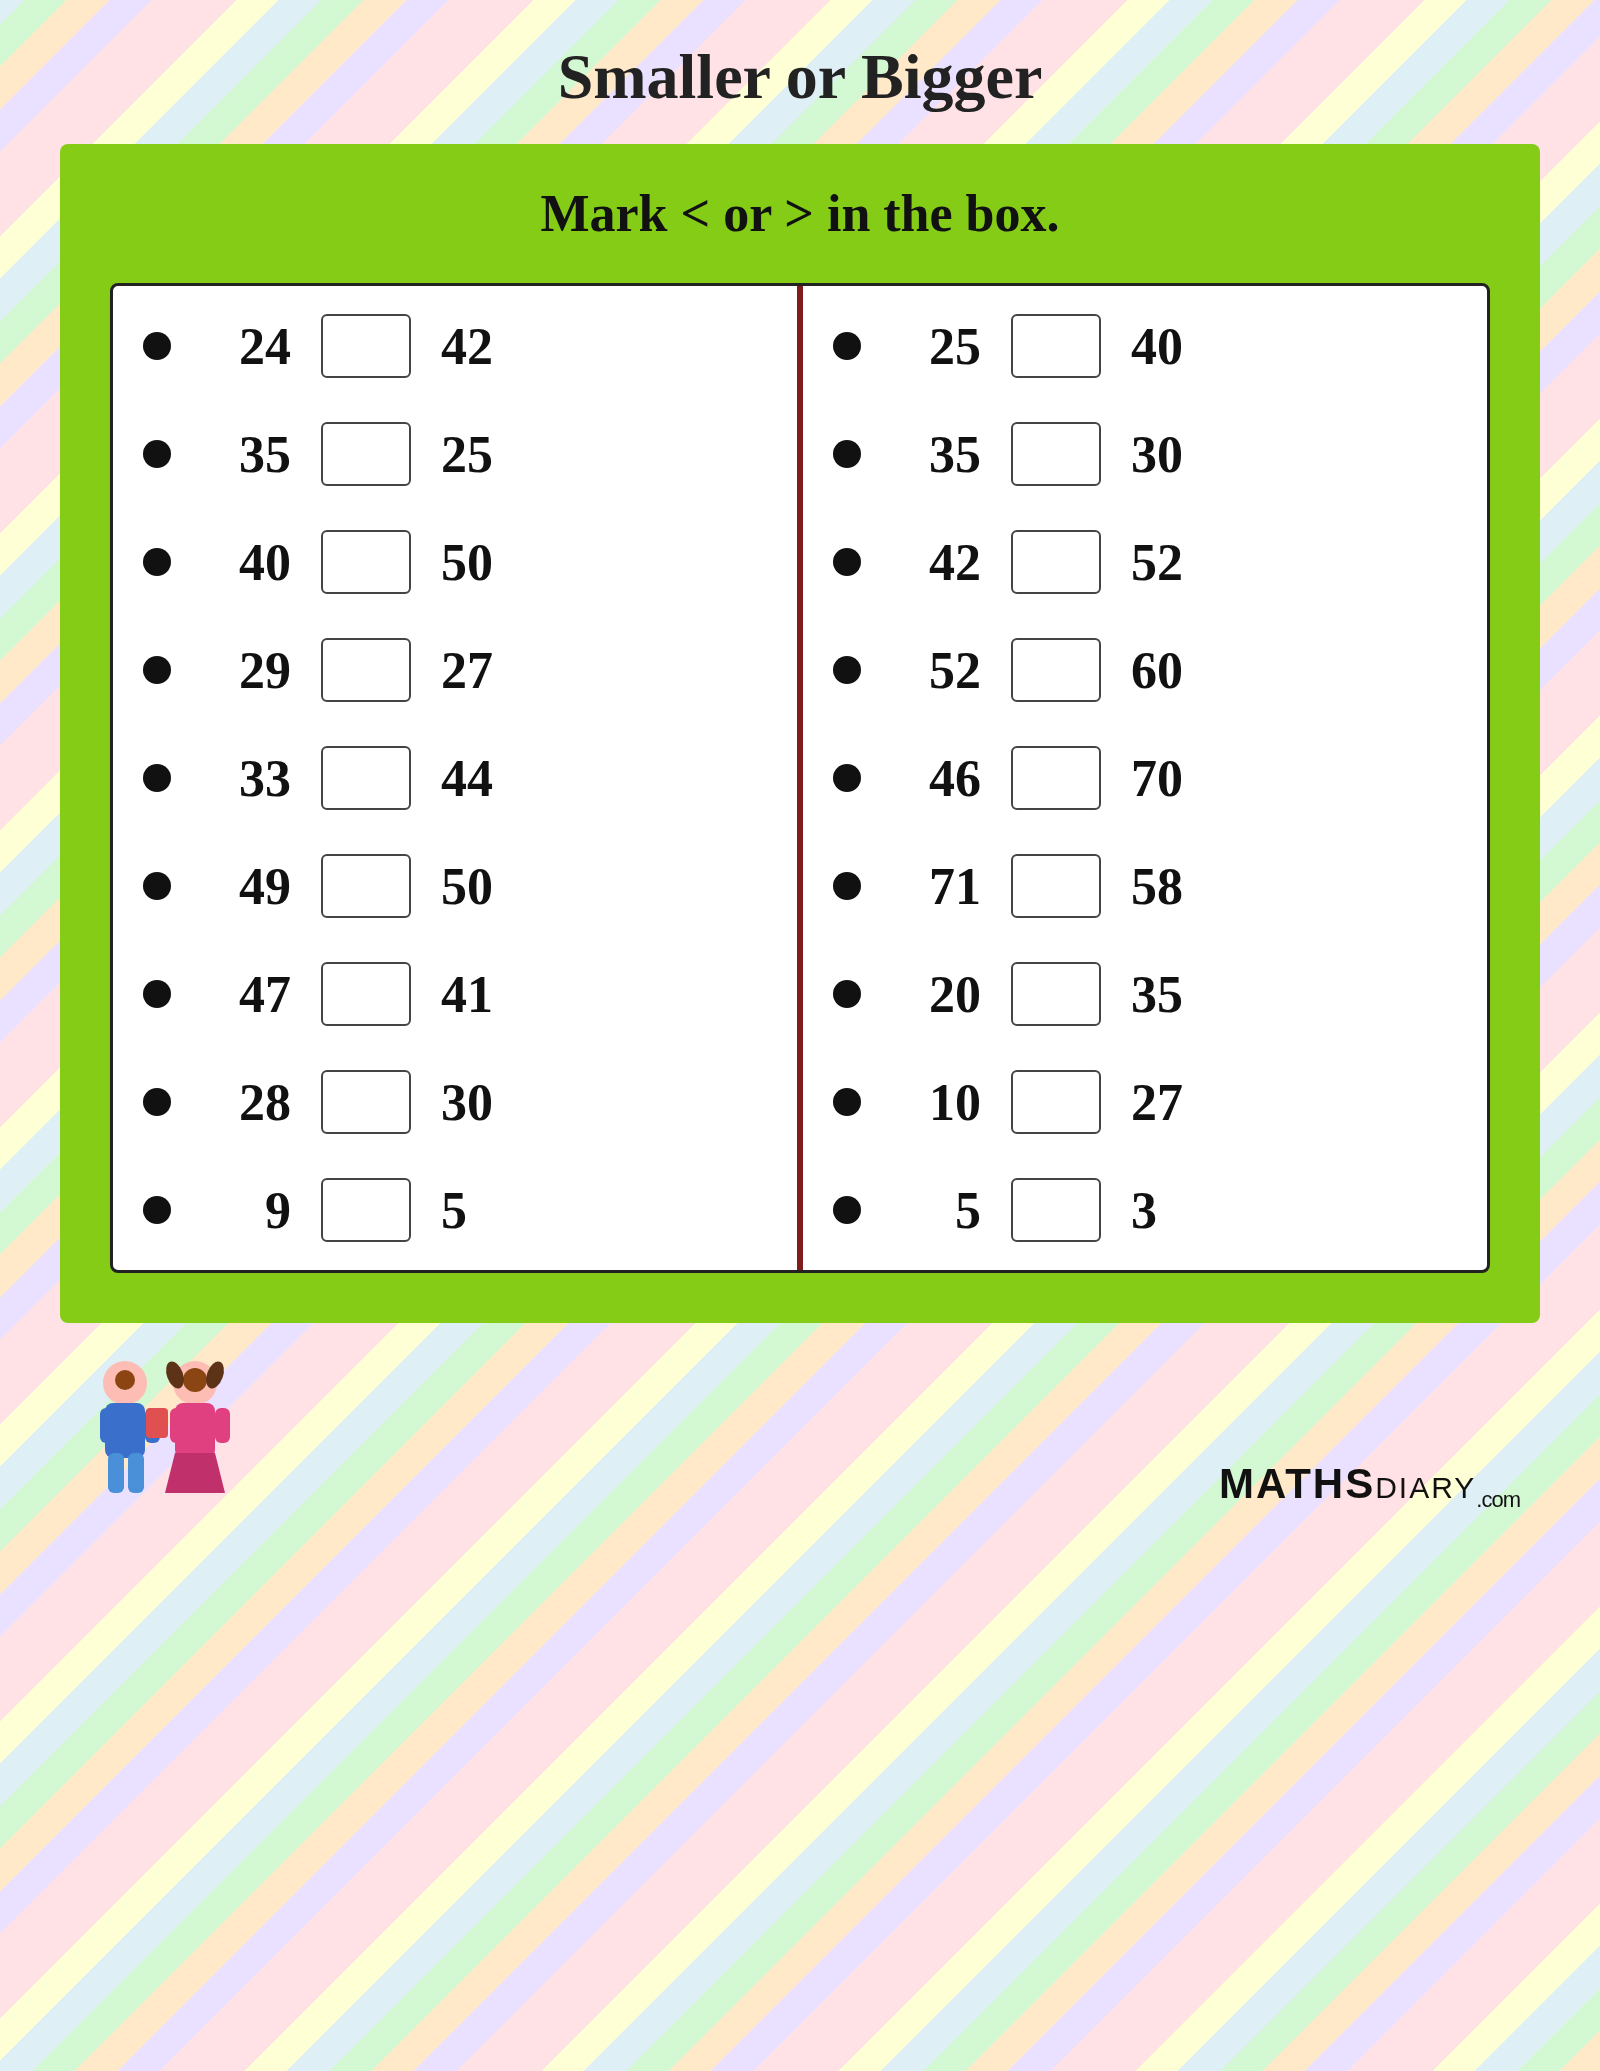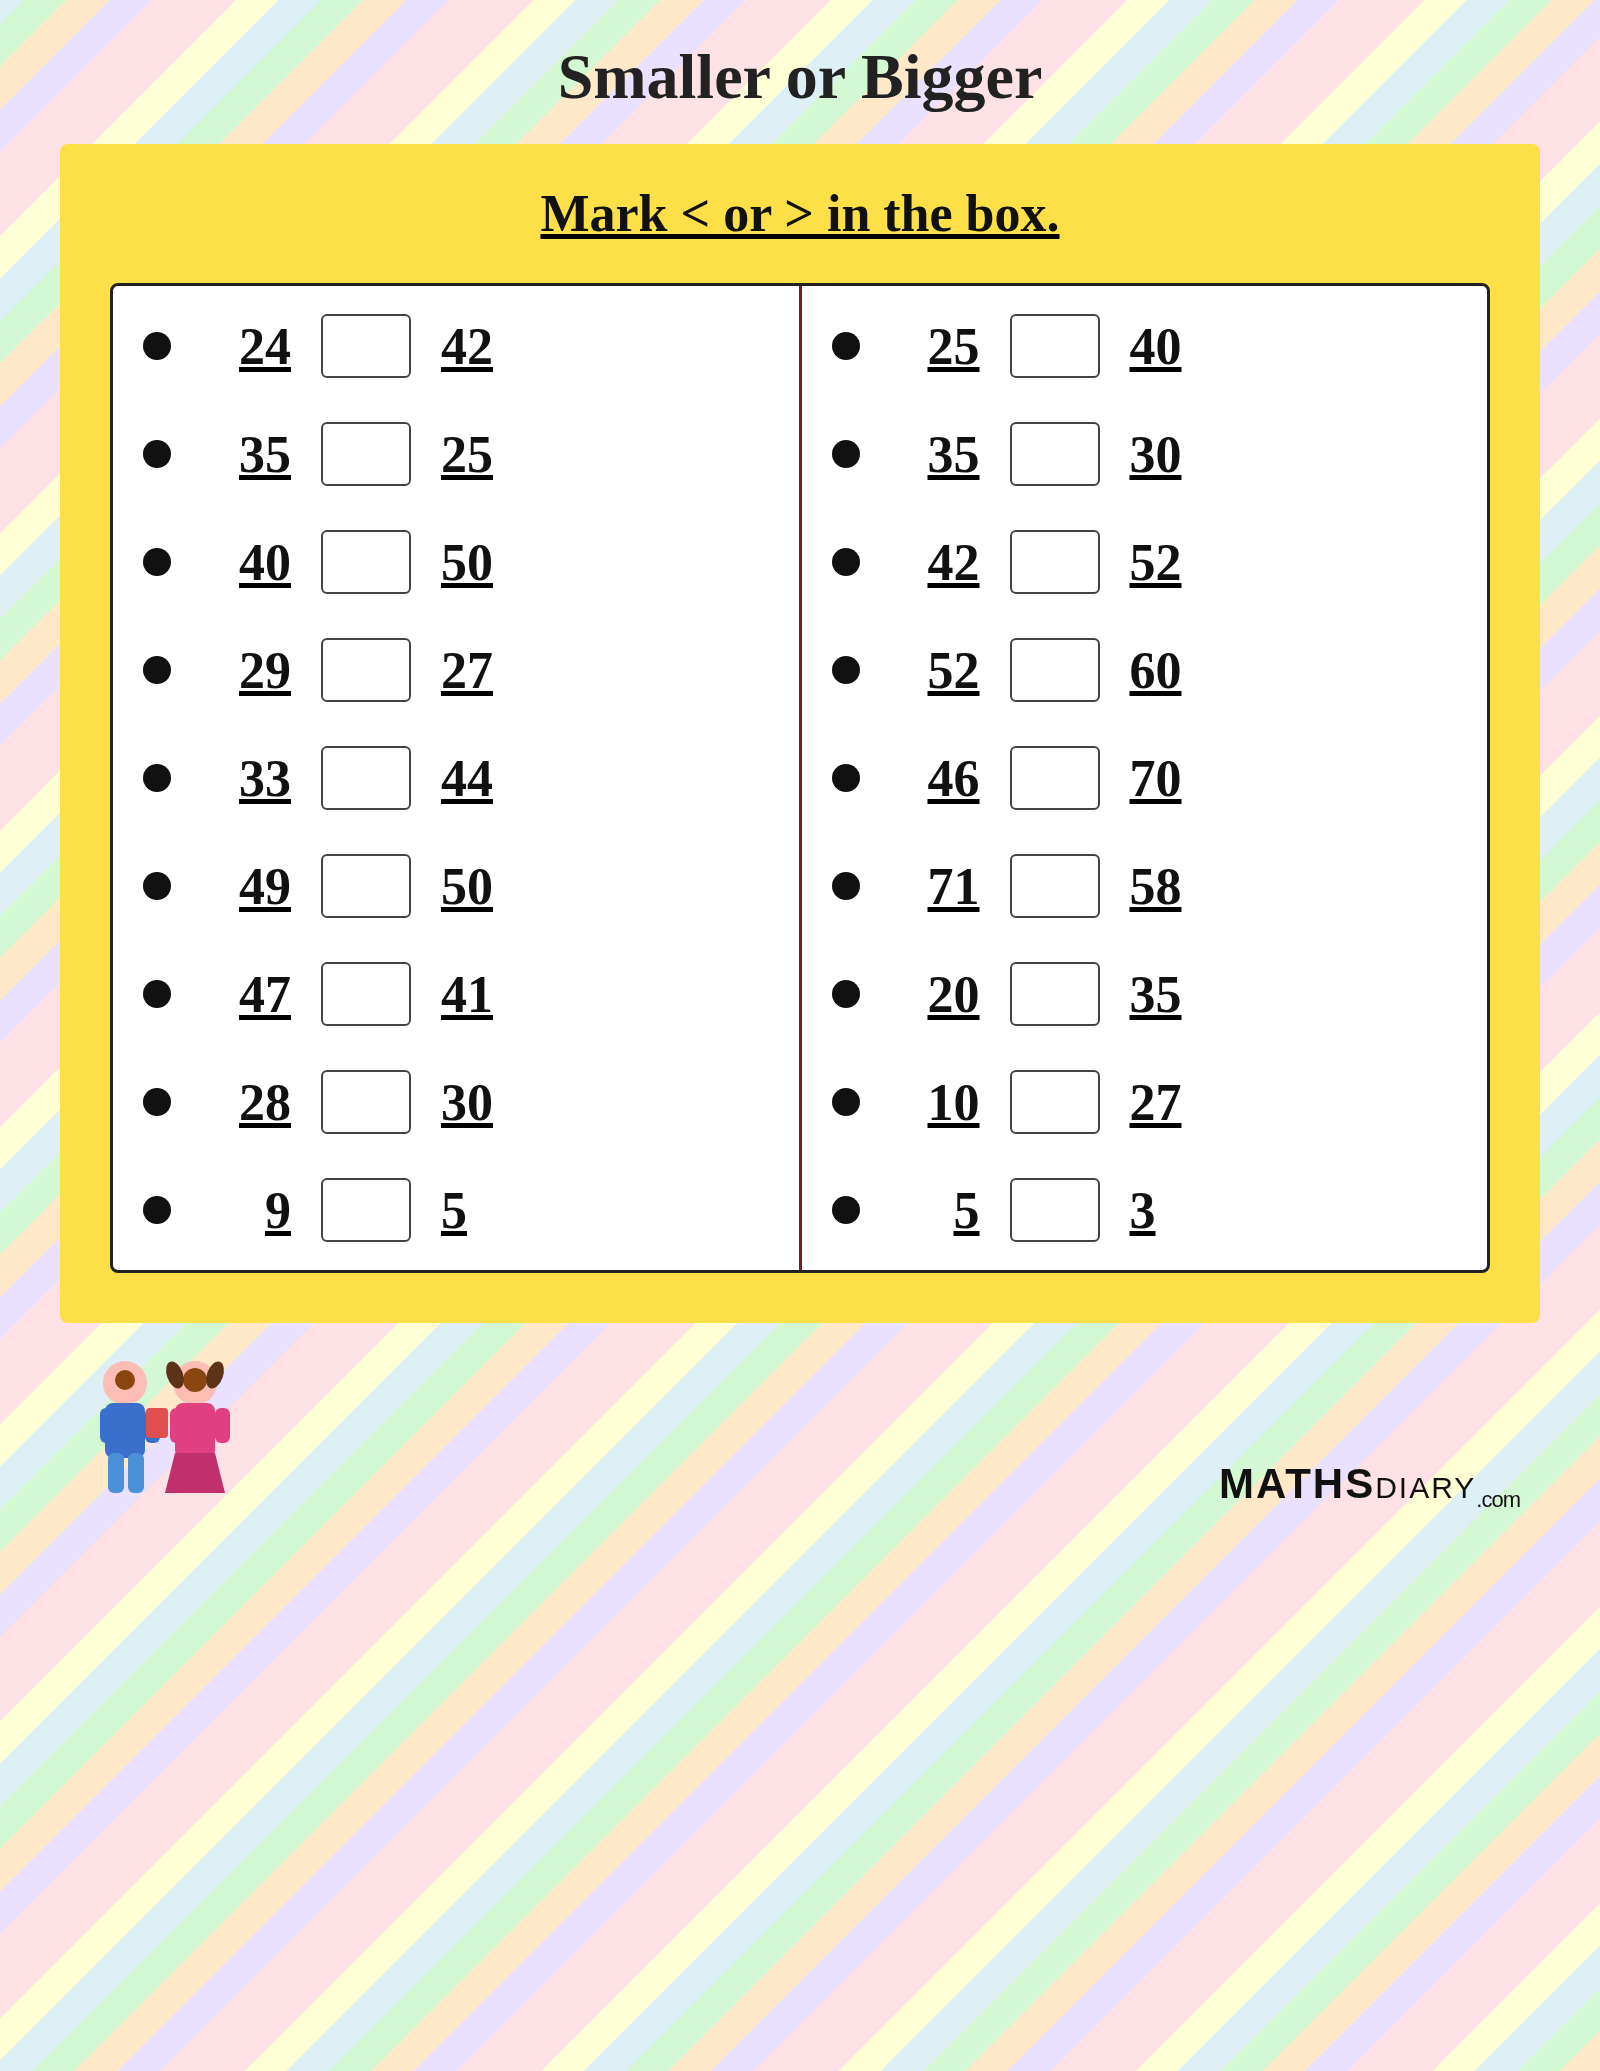--- a/index.html
+++ b/index.html
@@ -55,25 +55,24 @@
     .page-title {
       text-align: center;
       font-size: 64px;
       font-weight: bold;
       color: #222;
       margin-bottom: 30px;
       font-family: 'Comic Sans MS', cursive;
     }
 
     .white-card {
-      background: #fde047;
+      background: #84cc16;
       border-radius: 8px;
       padding: 40px 50px 50px 50px;
       margin-bottom: 30px;
-      text-decoration: underline;
     }
 
     .instruction {
       text-align: center;
       font-size: 52px;
       font-weight: bold;
       color: #111;
       margin-bottom: 40px;
       font-family: 'Comic Sans MS', cursive;
     }
@@ -82,21 +81,21 @@
       background: white;
       border: 3px solid #222;
       border-radius: 8px;
       display: flex;
       gap: 0;
     }
 
     .column {
       flex: 1;
       padding: 20px 30px;
-      border-right: 3px solid #7f1d1d;
+      border-right: 6px solid #7f1d1d;
     }
 
     .column:last-child {
       border-right: none;
     }
 
     .row {
       display: flex;
       align-items: center;
       margin-bottom: 28px;

